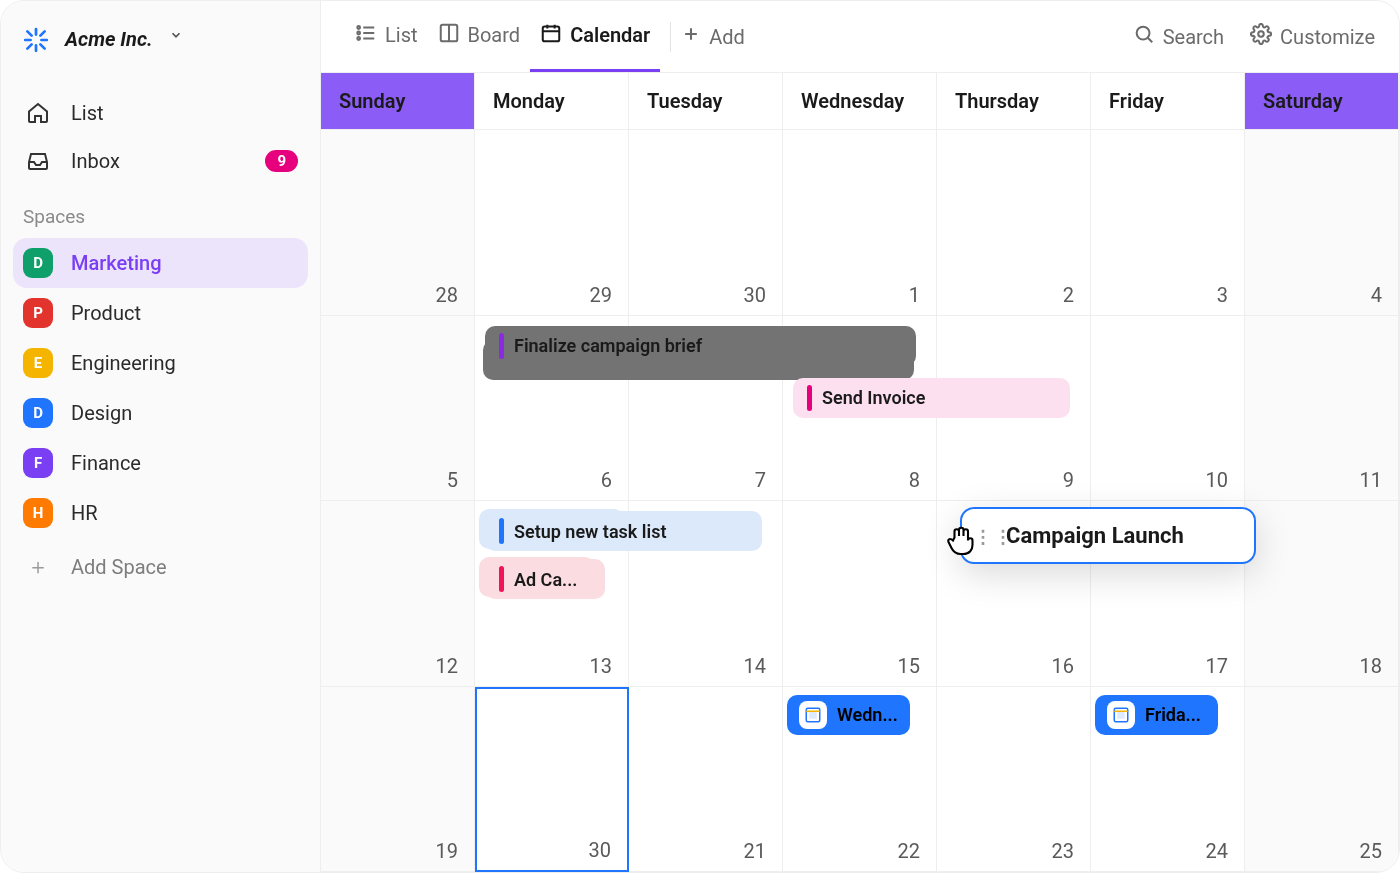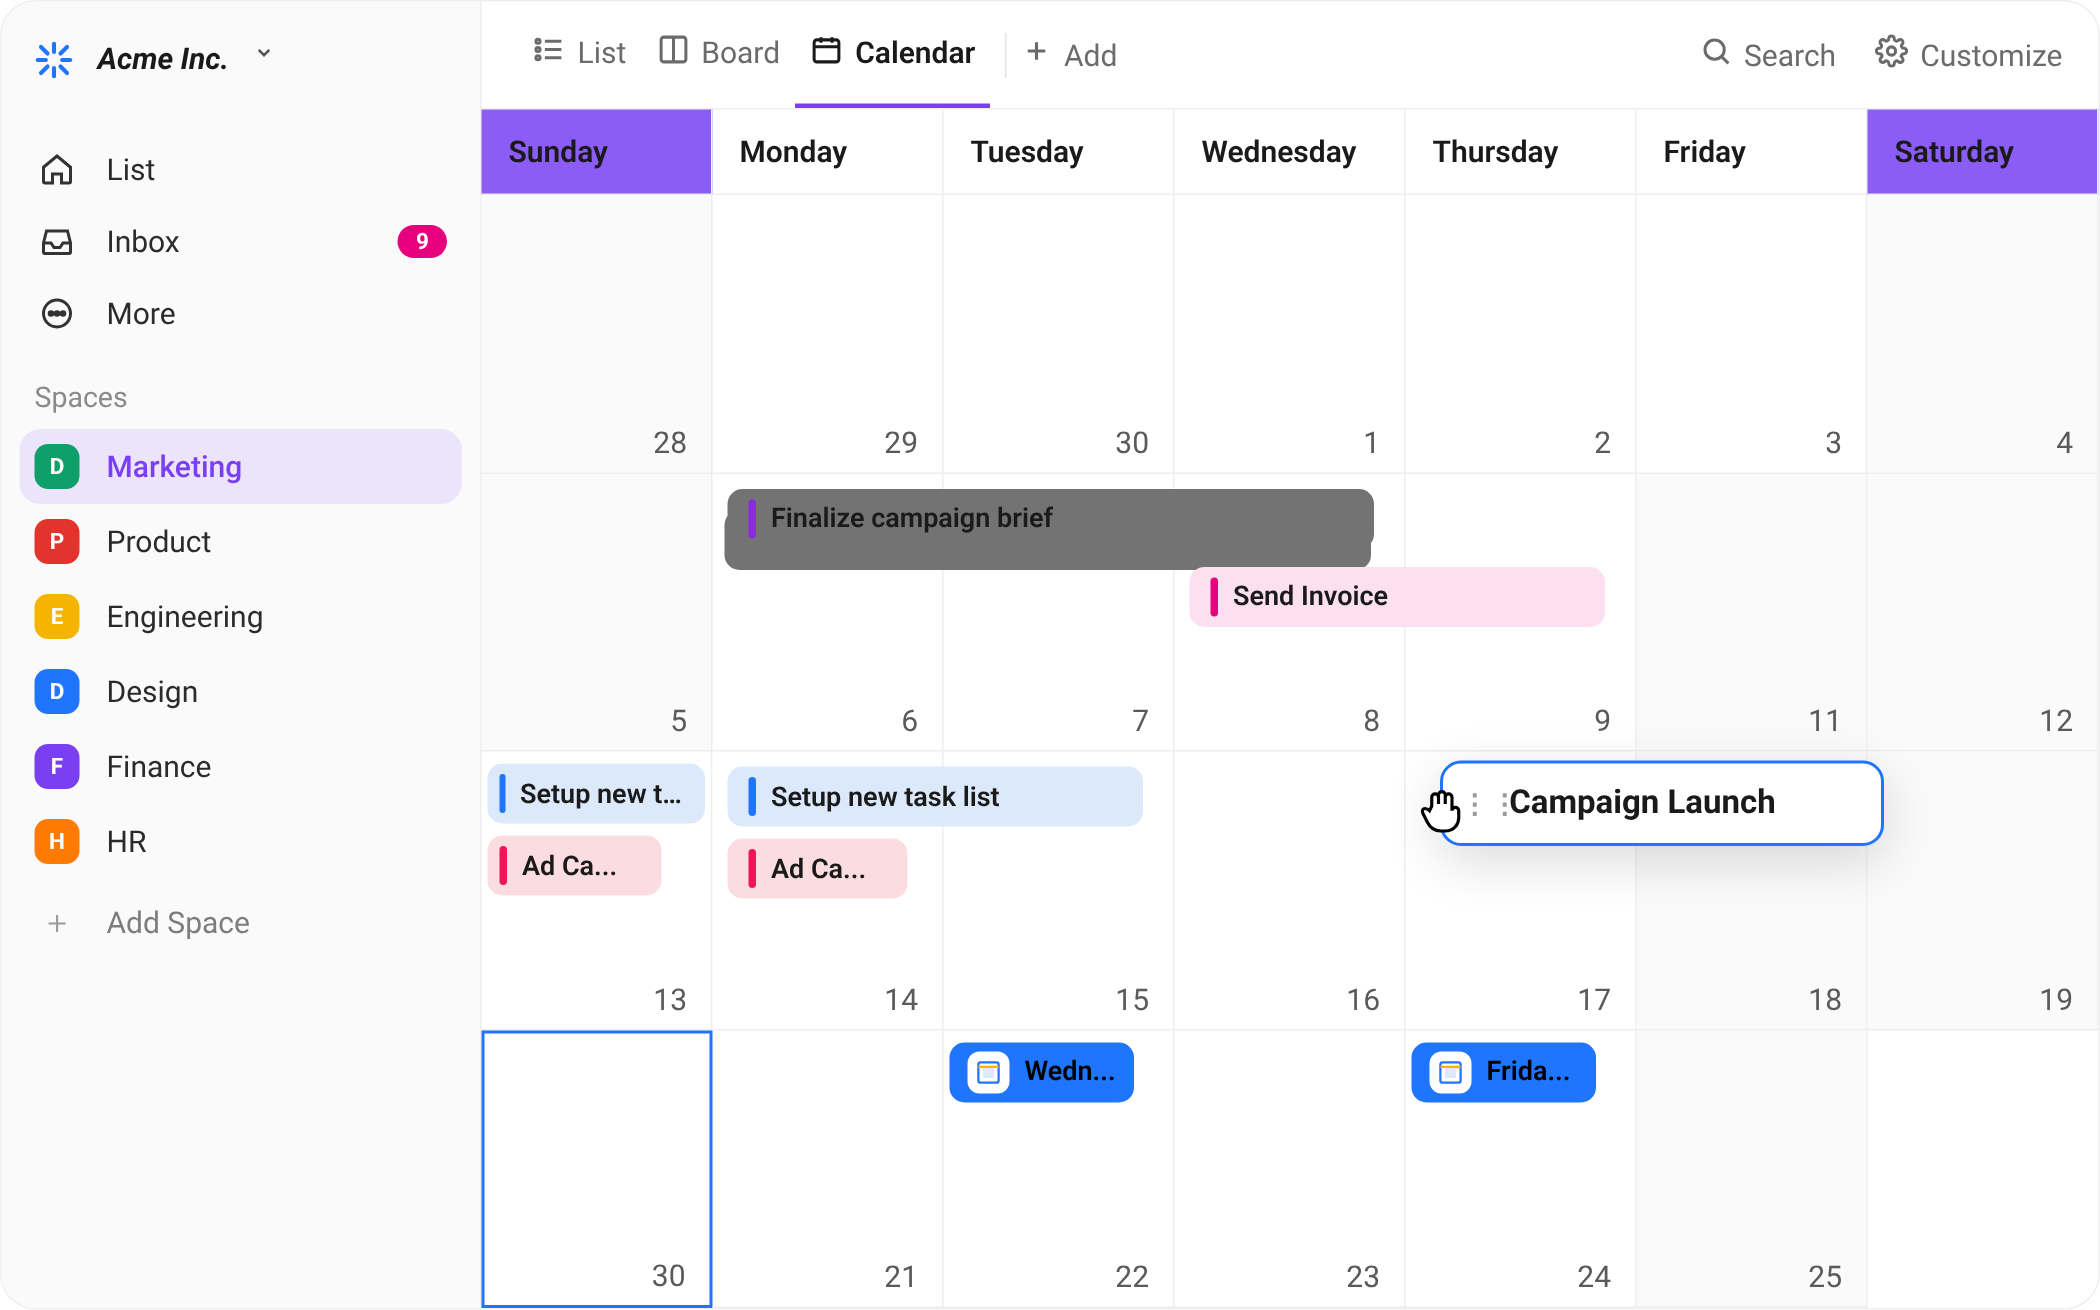--- a/index.html
+++ b/index.html
@@ -107,31 +107,20 @@
       <div class="nav-item">
         <span class="icon">
           <svg width="24" height="24" viewBox="0 0 24 24" fill="none" stroke="currentColor" stroke-width="2">
               <path d="M3 13h5l2 3h4l2-3h5"></path>
               <path d="M5 5h14l2 8v6a1 1 0 0 1-1 1H4a1 1 0 0 1-1-1v-6z"></path>
             </svg>
         </span>
         <span>Inbox</span>
         <span class="badge">9</span>
       </div>
-      <div class="nav-item">
-        <span class="icon">
-          <svg width="24" height="24" viewBox="0 0 24 24" fill="none" stroke="currentColor" stroke-width="2">
-              <circle cx="12" cy="12" r="9"></circle>
-              <circle cx="8" cy="12" r="1.2" fill="currentColor"></circle>
-              <circle cx="12" cy="12" r="1.2" fill="currentColor"></circle>
-              <circle cx="16" cy="12" r="1.2" fill="currentColor"></circle>
-            </svg>
-        </span>
-        <span>More</span>
-      </div>
     </div>
 
     <div class="section-label">Spaces</div>
     <div>
       <div class="space-item active">
         <span class="space-chip" style="background:#0f9f6a">D</span>
         <span>Marketing</span>
       </div>
       <div class="space-item">
         <span class="space-chip" style="background:#e2342d">P</span>
@@ -258,20 +247,23 @@
           </div>
         <div class="cell">
             <span class="day-num">7</span>
           </div>
         <div class="cell">
             <span class="day-num">8</span>
           </div>
         <div class="cell">
             <span class="day-num">9</span>
           </div>
+        <div class="cell">
+            <span class="day-num">10</span>
+          </div>
         <div class="cell weekend">
             <span class="day-num">11</span>
           </div>
 
         <div class="cell weekend">
             <span class="day-num">12</span>
           </div>
         <div class="cell">
           <div class="events">
             <div class="event ev-blue">

